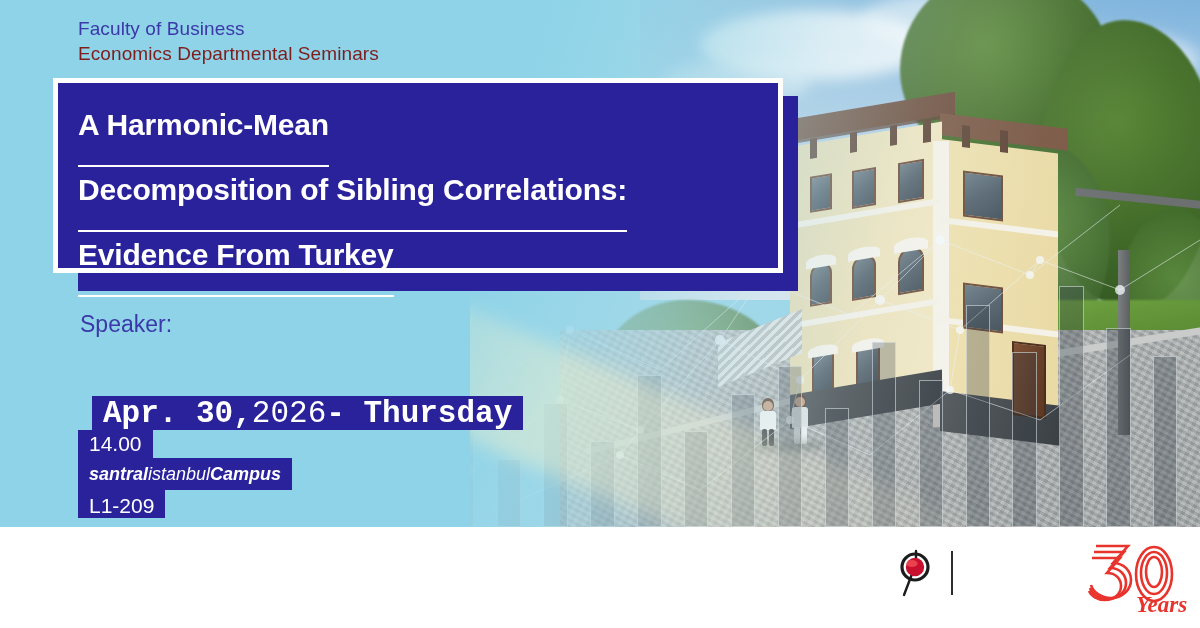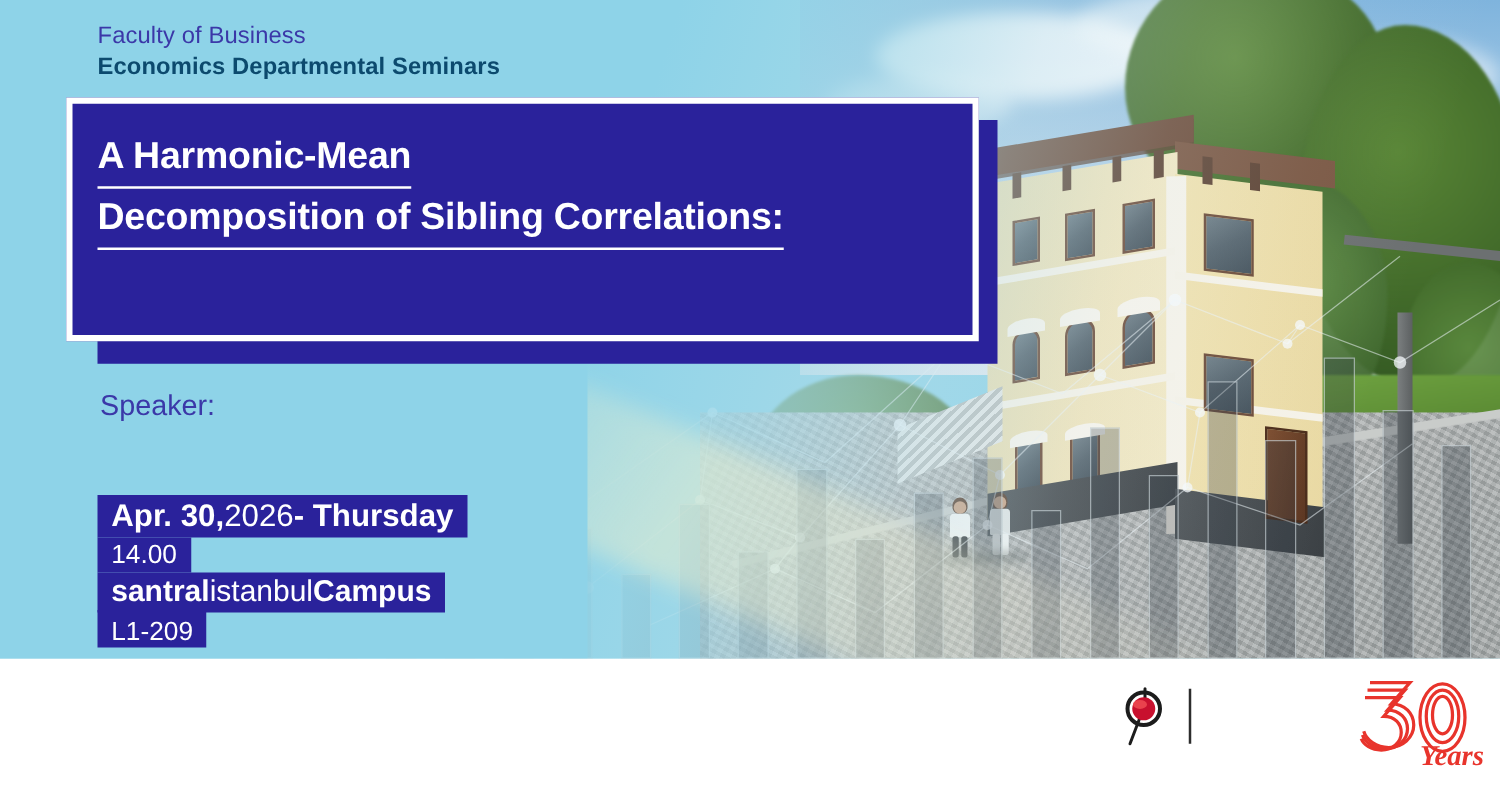--- a/index.html
+++ b/index.html
@@ -149,61 +149,61 @@
     background:#ffffff;
   }
 
   
   #header-block { position:absolute; left:78px; top:16px; }
   #faculty-line {
     font-size:19px; font-weight:400; color:#3b38a8; letter-spacing:.1px;
     line-height:25px; white-space:nowrap;
   }
   #seminars-line {
-    font-size:19px; font-weight:700; color:#0c4a6e; letter-spacing:.1px;
+    font-size:19px; font-weight:400; color:#7f1d1d; letter-spacing:.1px;
     line-height:25px; white-space:nowrap;
   }
 
   
   #title-back {
     position:absolute; left:78px; top:96px; width:720px; height:195px;
     background:#2a229b;
   }
   #title-front {
     position:absolute; left:53px; top:78px; width:730px; height:195px;
     background:#2a229b; border:5px solid #ffffff;
   }
   #title-text {
     position:absolute; left:78px; top:104px; width:700px;
     color:#ffffff; font-weight:700; font-size:30px; line-height:42px;
     letter-spacing:-.2px;
   }
   #title-text .tl {
     display:block; width:fit-content;
-    border-bottom:2px solid #ffffff; padding-bottom:3px; margin-bottom:2px;
+    border-bottom:2px solid #ffffff; padding-bottom:19px; margin-bottom:2px;
   }
 
   
   #speaker-label {
     position:absolute; left:80px; top:310px;
     font-size:23px; font-weight:400; color:#3b38a8; line-height:28px;
   }
   #speaker-name {
     position:absolute; left:80px; top:341px;
     font-size:30px; font-weight:700; color:#2a229b; line-height:38px;
   }
 
   
   .infobox {
     position:absolute; background:#2a229b; color:#ffffff;
     display:flex; align-items:center; white-space:nowrap;
   }
-  #box-date { left:78px; top:396px; height:34px; padding:0 11px; font-size:25px; }
+  #box-date { left:92px; top:396px; height:34px; padding:0 11px; font-size:31px;font-family:Liberation Mono, monospace; }
   #box-time { left:78px; top:430px; height:28px; padding:0 11px; font-size:21px; }
-  #box-campus { left:78px; top:458px; height:30px; padding:16px 11px; font-size:24px; }
+  #box-campus { left:78px; top:458px; height:30px; padding:16px 11px; font-size:18px;font-style:italic; }
   #box-room { left:78px; top:488px; height:30px; padding:0 11px; font-size:21px;align-items:flex-end; }
   .b  { font-weight:700; }
   .r  { font-weight:400; }
 
   
   #logo-group {
     position:absolute; left:893px; top:548px;
     display:flex; align-items:center; gap:14px;
   }
   #pin-icon { width:44px; height:50px; position:relative; }
@@ -365,20 +365,21 @@
   <div id="header-block">
     <div id="faculty-line">Faculty of Business</div>
     <div id="seminars-line">Economics Departmental Seminars</div>
   </div>
 
   <div id="title-back"></div>
   <div id="title-front"></div>
   <div id="title-text">
     <span class="tl">A Harmonic-Mean</span>
     <span class="tl">Decomposition of Sibling Correlations:</span>
+    <span class="tl">Evidence From Turkey</span>
   </div>
 
   <div id="speaker-label">Speaker:</div>
 
   <div class="infobox" id="box-date">
     <span class="b">Apr. 30,</span>
     <span class="r"> 2026</span>
     <span class="b"> - Thursday</span>
   </div>
 

